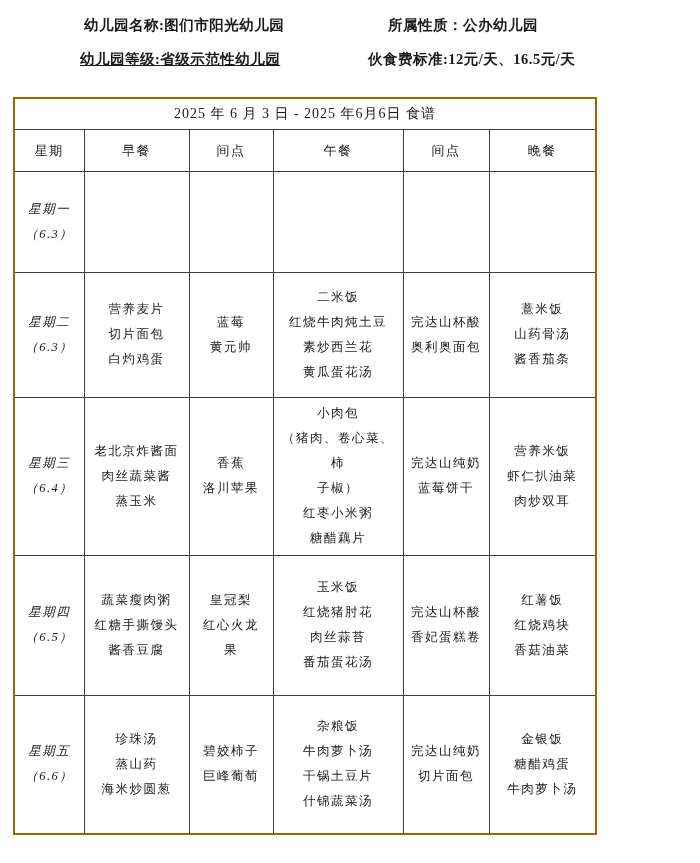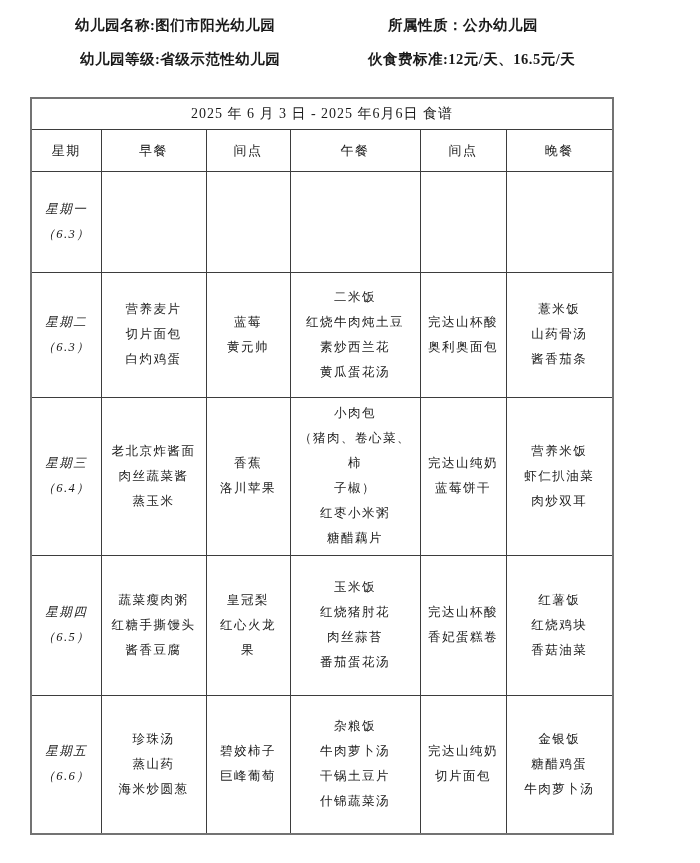--- a/index.html
+++ b/index.html
@@ -15,34 +15,34 @@
 
   
   .info-block { position: absolute; left: 0; top: 0; width: 700px; }
   .info-item {
     position: absolute;
     font-size: 14.5px;
     font-weight: bold;
     letter-spacing: 0.5px;
     white-space: nowrap;
   }
-  .pos-l1-left  { left: 75px;  top: 16px; }
+  .pos-l1-left  { left: 84px;  top: 16px; }
   .pos-l1-right { left: 388px; top: 16px; }
-  .pos-l2-left  { left: 80px;  top: 50px; }
+  .pos-l2-left  { left: 80px;  top: 50px; text-decoration: underline; }
   .pos-l2-right { left: 368px; top: 50px; }
 
   
   table.menu {
     position: absolute;
-    left: 30px;
+    left: 13px;
     top: 97px;
     width: 582px;
     border-collapse: collapse;
     table-layout: fixed;
-    border: 2px solid #737373;
+    border: 2px solid #a16207;
   }
   table.menu td, table.menu th {
     border: 1px solid #3d3d3d;
     text-align: center;
     vertical-align: middle;
     font-weight: normal;
     font-size: 12.5px;
     letter-spacing: 1.5px;
     line-height: 25px;
     white-space: pre-line;

